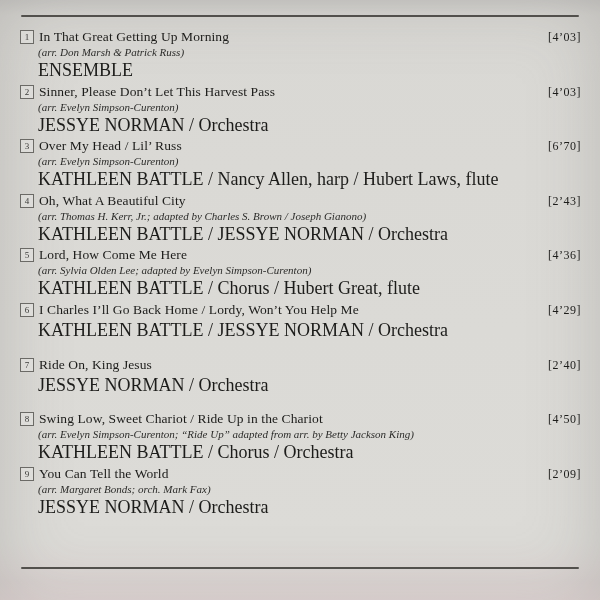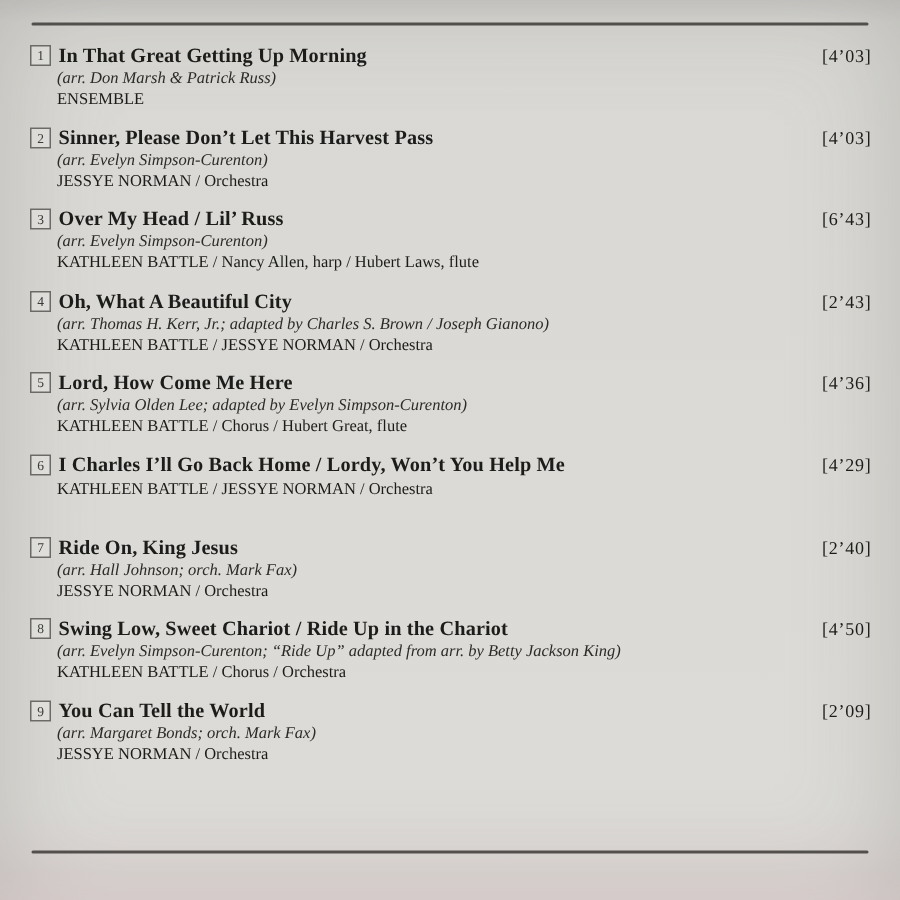--- a/index.html
+++ b/index.html
@@ -54,41 +54,41 @@
     background: rgba(240,240,238,0.35);
     font-size: 9px;
     line-height: 12px;
     text-align: center;
     color: #3a3a38;
     margin-right: 5px;
     align-self: flex-start;
     margin-top: 1px;
   }
   .title {
-    font-weight: bold;
+    font-weight: normal;
     font-size: 13.5px;
     letter-spacing: 0.1px;
     white-space: nowrap;
   }
   .duration {
     margin-left: auto;
     font-size: 12px;
     letter-spacing: 0.5px;
     white-space: nowrap;
   }
   .credit {
     font-size: 11px;
     color: #2b2b29;
     padding-left: 18px;
     margin-top: 1px;
     white-space: nowrap;
     font-style: italic;
   }
   .performers {
-    font-size: 11px;
+    font-size: 18px;
     padding-left: 18px;
     margin-top: 2px;
     white-space: nowrap;
   }
 </style>
 </head>
 <body>
 
 <div class="page">
   <div class="rule top"></div>
@@ -110,21 +110,21 @@
       <span class="duration">[4’03]</span>
     </div>
     <div class="credit">(arr. Evelyn Simpson-Curenton)</div>
     <div class="performers">JESSYE NORMAN / Orchestra</div>
   </div>
 
   <div class="track">
     <div class="line1">
       <span class="num-box">3</span>
       <span class="title">Over My Head / Lil’ Russ</span>
-      <span class="duration">[6’43]</span>
+      <span class="duration">[6’70]</span>
     </div>
     <div class="credit">(arr. Evelyn Simpson-Curenton)</div>
     <div class="performers">KATHLEEN BATTLE / Nancy Allen, harp / Hubert Laws, flute</div>
   </div>
 
   <div class="track">
     <div class="line1">
       <span class="num-box">4</span>
       <span class="title">Oh, What A Beautiful City</span>
       <span class="duration">[2’43]</span>
@@ -151,21 +151,20 @@
     </div>
     <div class="performers">KATHLEEN BATTLE / JESSYE NORMAN / Orchestra</div>
   </div>
 
   <div class="track">
     <div class="line1">
       <span class="num-box">7</span>
       <span class="title">Ride On, King Jesus</span>
       <span class="duration">[2’40]</span>
     </div>
-    <div class="credit">(arr. Hall Johnson; orch. Mark Fax)</div>
     <div class="performers">JESSYE NORMAN / Orchestra</div>
   </div>
 
   <div class="track">
     <div class="line1">
       <span class="num-box">8</span>
       <span class="title">Swing Low, Sweet Chariot / Ride Up in the Chariot</span>
       <span class="duration">[4’50]</span>
     </div>
     <div class="credit">(arr. Evelyn Simpson-Curenton; “Ride Up” adapted from arr. by Betty Jackson King)</div>

